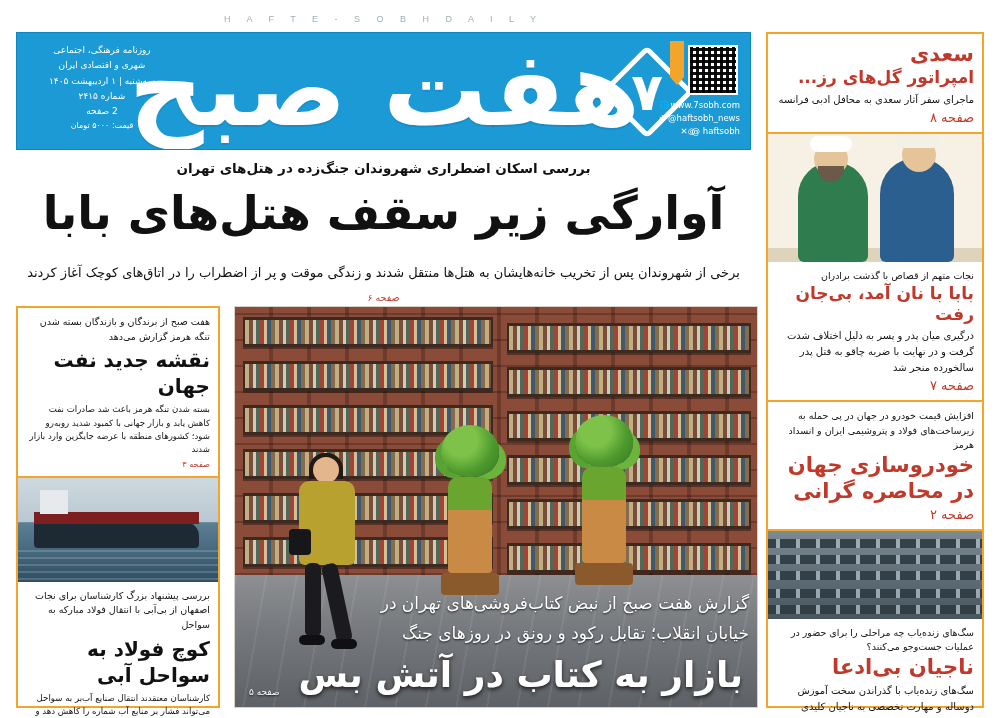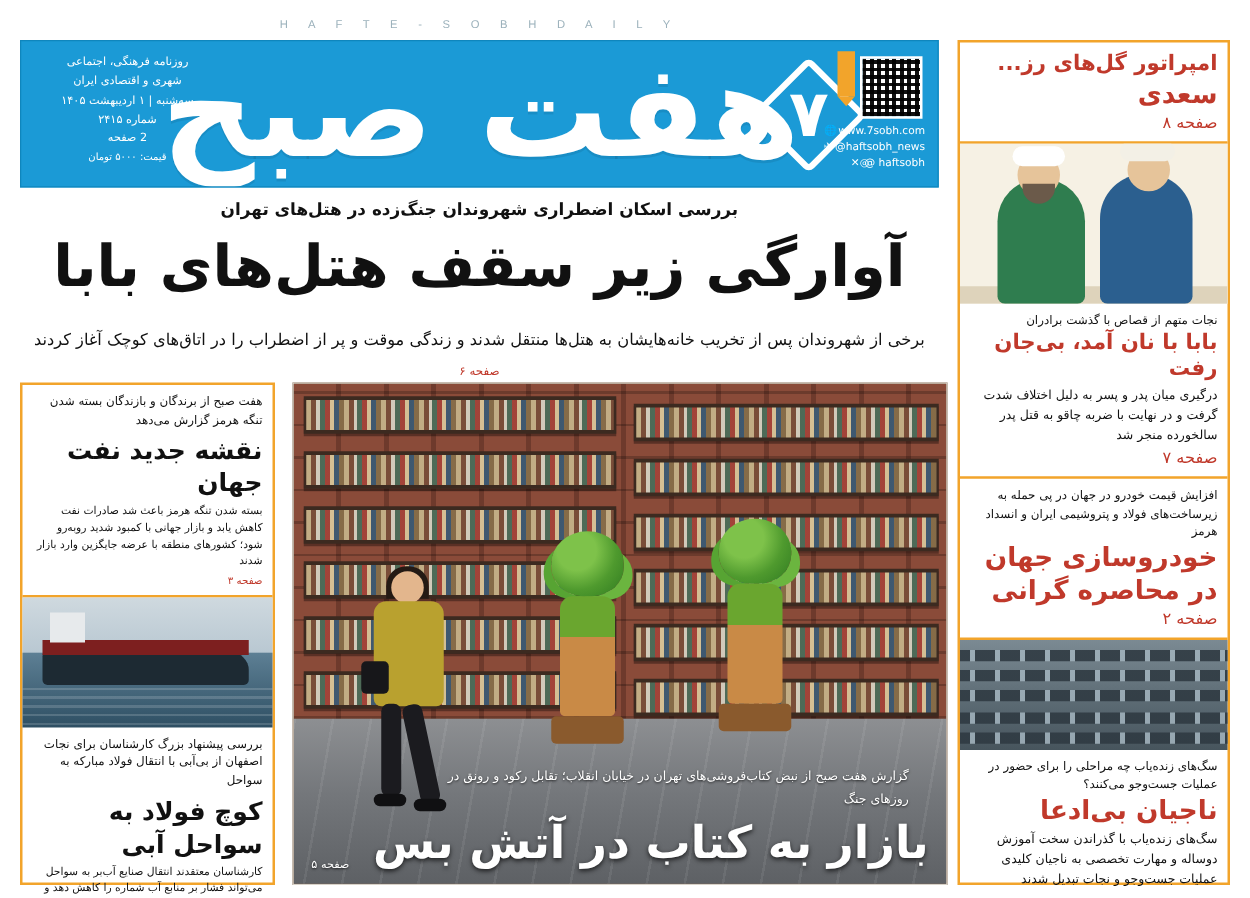--- a/index.html
+++ b/index.html
@@ -270,22 +270,22 @@
   .woman .head{position:absolute;left:26px;top:0;width:26px;height:26px;border-radius:50%;background:#e3b68d;}
   .woman .hair{position:absolute;left:22px;top:-4px;width:34px;height:26px;border-radius:16px 16px 0 0;background:#241a14;}
   .woman .coat{position:absolute;left:12px;top:24px;width:56px;height:84px;background:#b9a12f;border-radius:10px 10px 6px 6px;}
   .woman .legL{position:absolute;left:18px;top:106px;width:16px;height:74px;background:#1b1b1f;border-radius:6px;}
   .woman .legR{position:absolute;left:42px;top:106px;width:16px;height:80px;background:#1b1b1f;border-radius:6px;transform:rotate(-12deg);}
   .woman .shoeL{position:absolute;left:12px;top:178px;width:26px;height:10px;background:#101012;border-radius:5px;}
   .woman .shoeR{position:absolute;left:44px;top:182px;width:26px;height:10px;background:#101012;border-radius:5px;}
   .woman .bag{position:absolute;left:2px;top:72px;width:22px;height:26px;background:#17171a;border-radius:4px;}
 
   .cp-caption{
-    position:absolute;right:30px;bottom:58px;width:380px;
-    color:#ffffff;font-size:10px;line-height:1.8;text-align:right;
+    position:absolute;right:8px;bottom:58px;width:380px;
+    color:#ffffff;font-size:17px;line-height:1.8;text-align:right;
     text-shadow:0 1px 2px rgba(0,0,0,.75);
   }
   .cp-head{
     position:absolute;right:14px;bottom:12px;
     color:#ffffff;font-size:36px;font-weight:bold;
     text-shadow:0 2px 4px rgba(0,0,0,.75);
   }
   .cp-page{
     position:absolute;left:14px;bottom:10px;color:#ffffff;font-size:9px;
     text-shadow:0 1px 2px rgba(0,0,0,.8);
@@ -322,22 +322,23 @@
   </div>
 
   <div class="lead-kicker">بررسی اسکان اضطراری شهروندان جنگ‌زده در هتل‌های تهران</div>
   <div class="lead-head">آوارگی زیر سقف هتل‌های بابا</div>
   <div class="lead-sub">برخی از شهروندان پس از تخریب خانه‌هایشان به هتل‌ها منتقل شدند و زندگی موقت و پر از اضطراب را در اتاق‌های کوچک آغاز کردند</div>
   <div class="lead-page">صفحه ۶</div>
 
   <div class="right-col">
 
     <div class="rc-block">
+      <div class="rc-title">سعدی</div>
       <div class="rc-title small">امپراتور گل‌های رز...</div>
-      <div class="rc-title">سعدی</div>
+      <div class="rc-sub">ماجرای سفر آثار سعدی به محافل ادبی فرانسه</div>
       <div class="rc-page">صفحه ۸</div>
     </div>
 
     <div class="art-saadi">
       <div class="floor"></div>
       <div class="figA"></div>
       <div class="figB"></div>
       <div class="headA"></div>
       <div class="beardA"></div>
       <div class="headB"></div>

